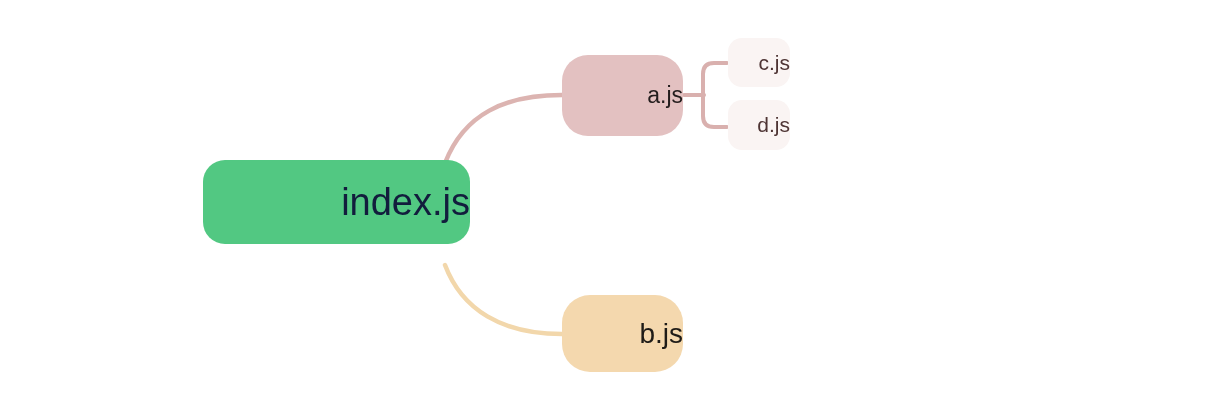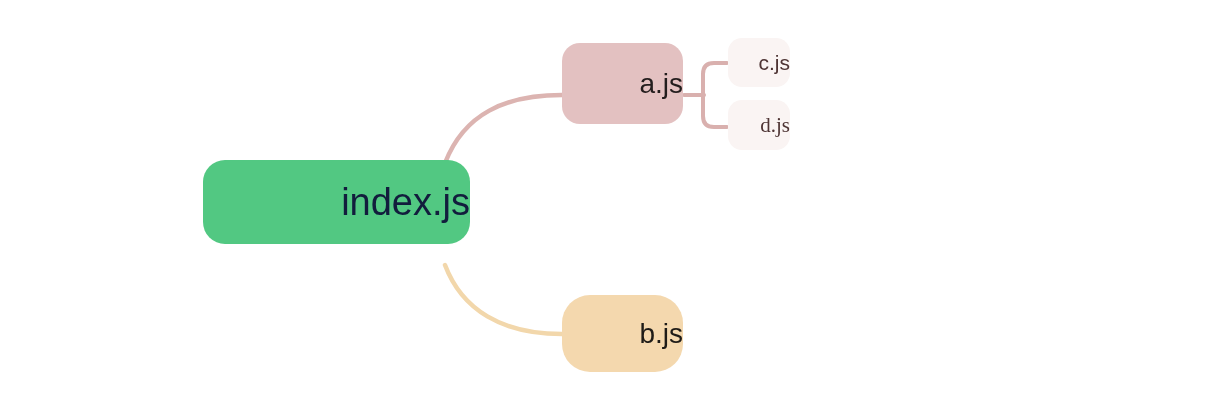--- a/index.html
+++ b/index.html
@@ -35,25 +35,25 @@
   .node-root {
     left: 203px;
     top: 160px;
     width: 267px;
     height: 84px;
     border-radius: 22px;
     font-size: 38px;
   }
   .node-a {
     left: 562px;
-    top: 43px;
+    top: 55px;
     width: 121px;
     height: 81px;
-    border-radius: 18px;
-    font-size: 28px;
+    border-radius: 26px;
+    font-size: 23px;
   }
   .node-b {
     left: 562px;
     top: 295px;
     width: 121px;
     height: 77px;
     border-radius: 28px;
     font-size: 28px;
     padding-left: 12px;
   }
@@ -99,17 +99,17 @@
   </div>
 
   <div class="node node-b" style="background: rgb(244, 216, 174); color: rgb(30, 27, 23);">
     <span>b.js</span>
   </div>
 
   <div class="node node-c" style="background: rgb(250, 244, 243); color: rgb(78, 52, 52);">
     <span>c.js</span>
   </div>
 
-  <div class="node node-d" style="background: rgb(250, 244, 243); color: rgb(78, 52, 52); font-family: Liberation Serif, serif;">
+  <div class="node node-d" style="background: rgb(250, 244, 243); color: rgb(78, 52, 52);">
     <span>d.js</span>
   </div>
 
 </div>
 
 </body></html>

